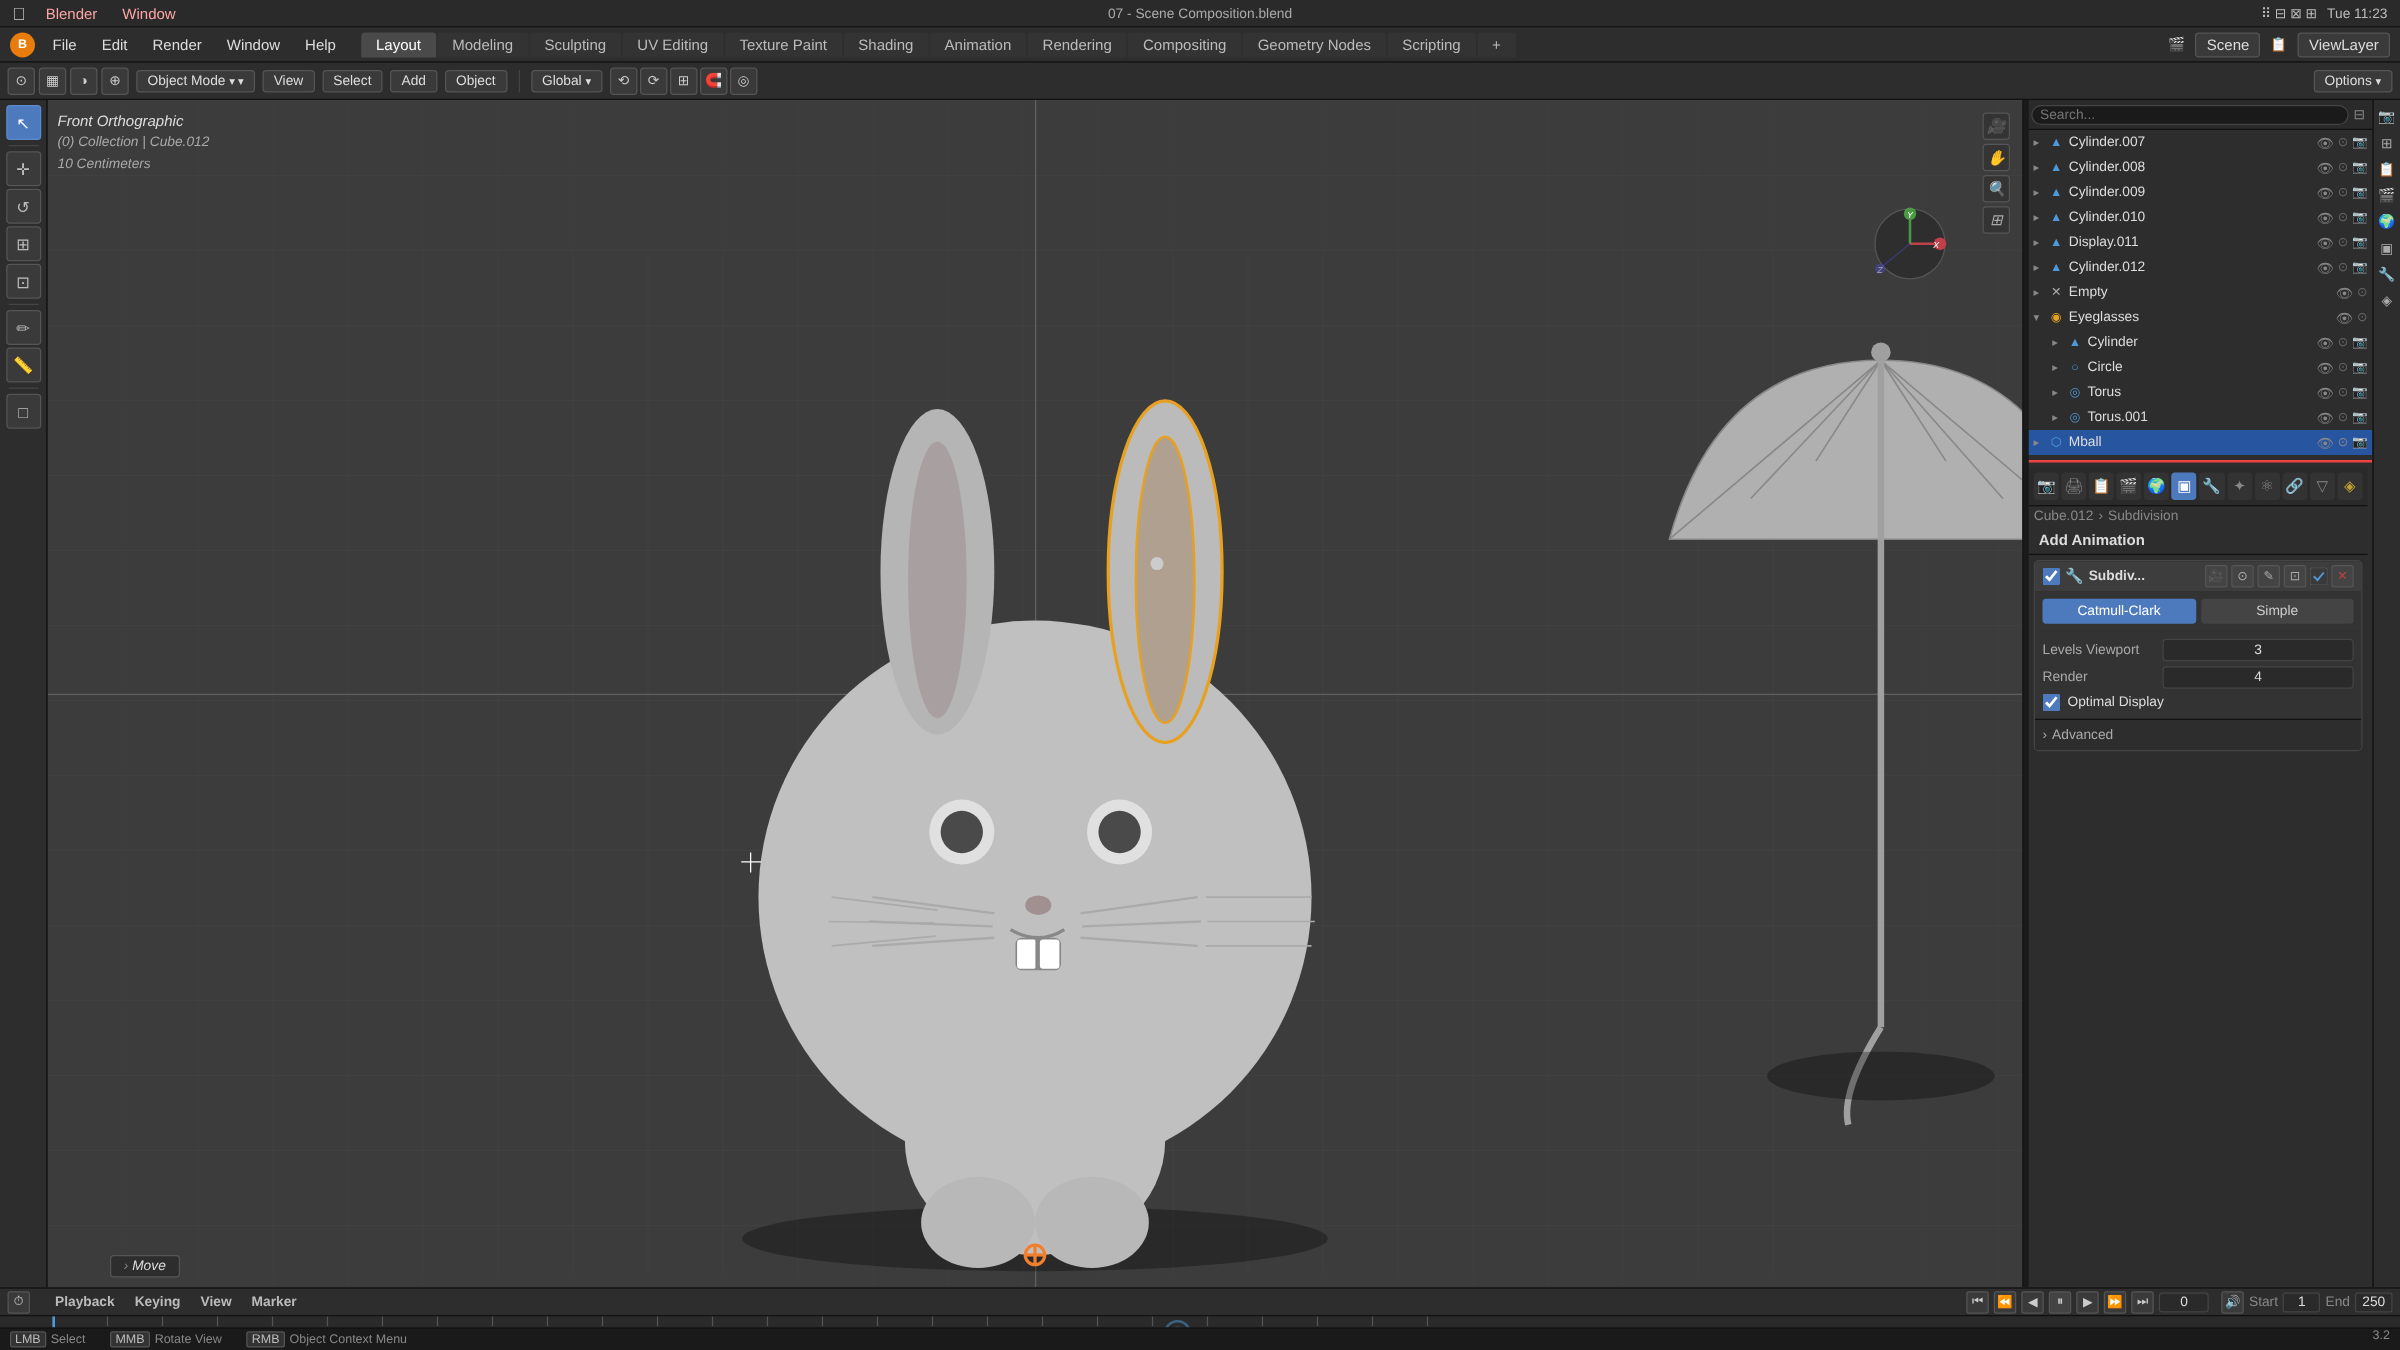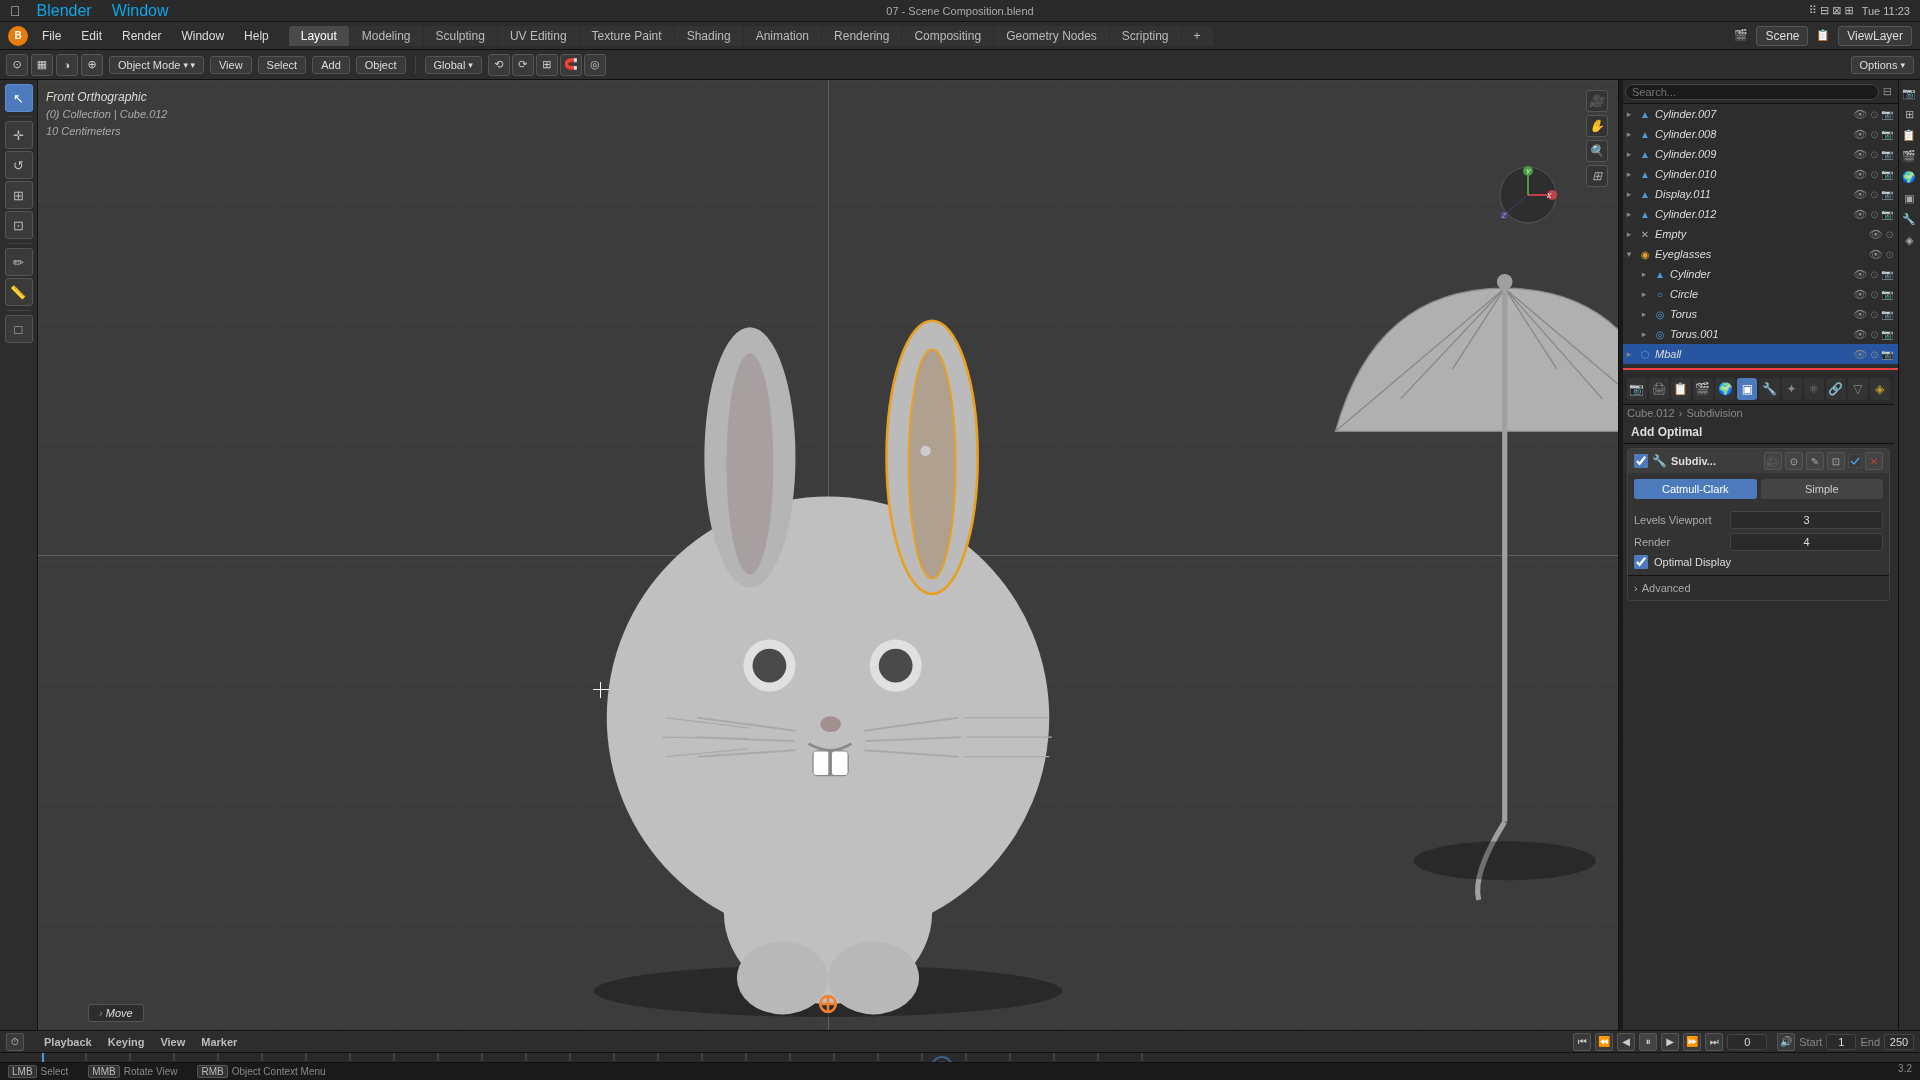--- a/index.html
+++ b/index.html
@@ -24,21 +24,21 @@
       align-items: center;
       justify-content: space-between;
       padding: 0 10px;
       border-bottom: 1px solid #111;
       z-index: 100;
     }
     #top-bar .left-items { display: flex; gap: 12px; align-items: center; }
     #top-bar .center-title { position: absolute; left: 50%; transform: translateX(-50%); color: #aaa; font-size: 11px; }
     #top-bar .right-items { display: flex; gap: 8px; align-items: center; font-size: 11px; color: #bbb; }
     .apple-logo { font-size: 14px; color: #ccc; }
-    .top-menu-item { font-size: 16px; color: #0ea5e9; cursor: pointer; padding: 0 4px; }
+    .top-menu-item { font-size: 12px; color: #fca5a5; cursor: pointer; padding: 0 4px; }
 
     
     #menu-bar {
       position: absolute;
       top: 22px; left: 0; right: 0;
       height: 28px;
       background: #2d2d2d;
       display: flex;
       align-items: center;
       padding: 0 8px;
@@ -232,21 +232,21 @@
       padding: 0 4px;
       cursor: pointer;
       font-size: 11px;
       gap: 3px;
     }
     .outliner-item.active-selected { background: #2855a0; }
     .outliner-expand { width: 12px; height: 12px; display: flex; align-items: center; justify-content: center; color: #888; font-size: 9px; }
     .outliner-icon { width: 14px; height: 14px; display: flex; align-items: center; justify-content: center; font-size: 10px; }
     .mesh-icon { color: #4d9adb; }
     .collection-icon { color: #e8a020; }
-    .outliner-name { flex: 1; color: #ddd; font-style: italic; }
+    .outliner-name { flex: 1; color: #ddd; }
     .outliner-indent { width: 12px; }
     .eye-icon { color: #888; font-size: 11px; }
     .outliner-row-icons { display: flex; gap: 3px; align-items: center; margin-left: auto; }
 
     
     #properties-section {
       padding: 4px;
     }
     .prop-breadcrumb { display: flex; align-items: center; gap: 4px; font-size: 11px; color: #aaa; padding: 2px 4px; }
     .prop-breadcrumb span { color: #888; }
@@ -862,21 +862,21 @@
       <div class="prop-icon-btn" style="color:#c0a030;">◈</div>
     </div>
 
     <div class="prop-breadcrumb">
       <span>Cube.012</span>
       <span>›</span>
       <span>Subdivision</span>
     </div>
 
     <div class="modifier-header">
-      <span class="modifier-header-text">Add Optimal</span>
+      <span class="modifier-header-text">Add Animation</span>
     </div>
 
     <div class="modifier-block">
       <div class="modifier-top-row">
         <input type="checkbox" checked="" class="param-checkbox" style="width: 14px; height: 14px;">
         <span class="modifier-icon">🔧</span>
         <span class="modifier-name-text">Subdiv...</span>
         <div class="modifier-controls">
 
           <div class="mod-ctrl-btn">🎥</div>

